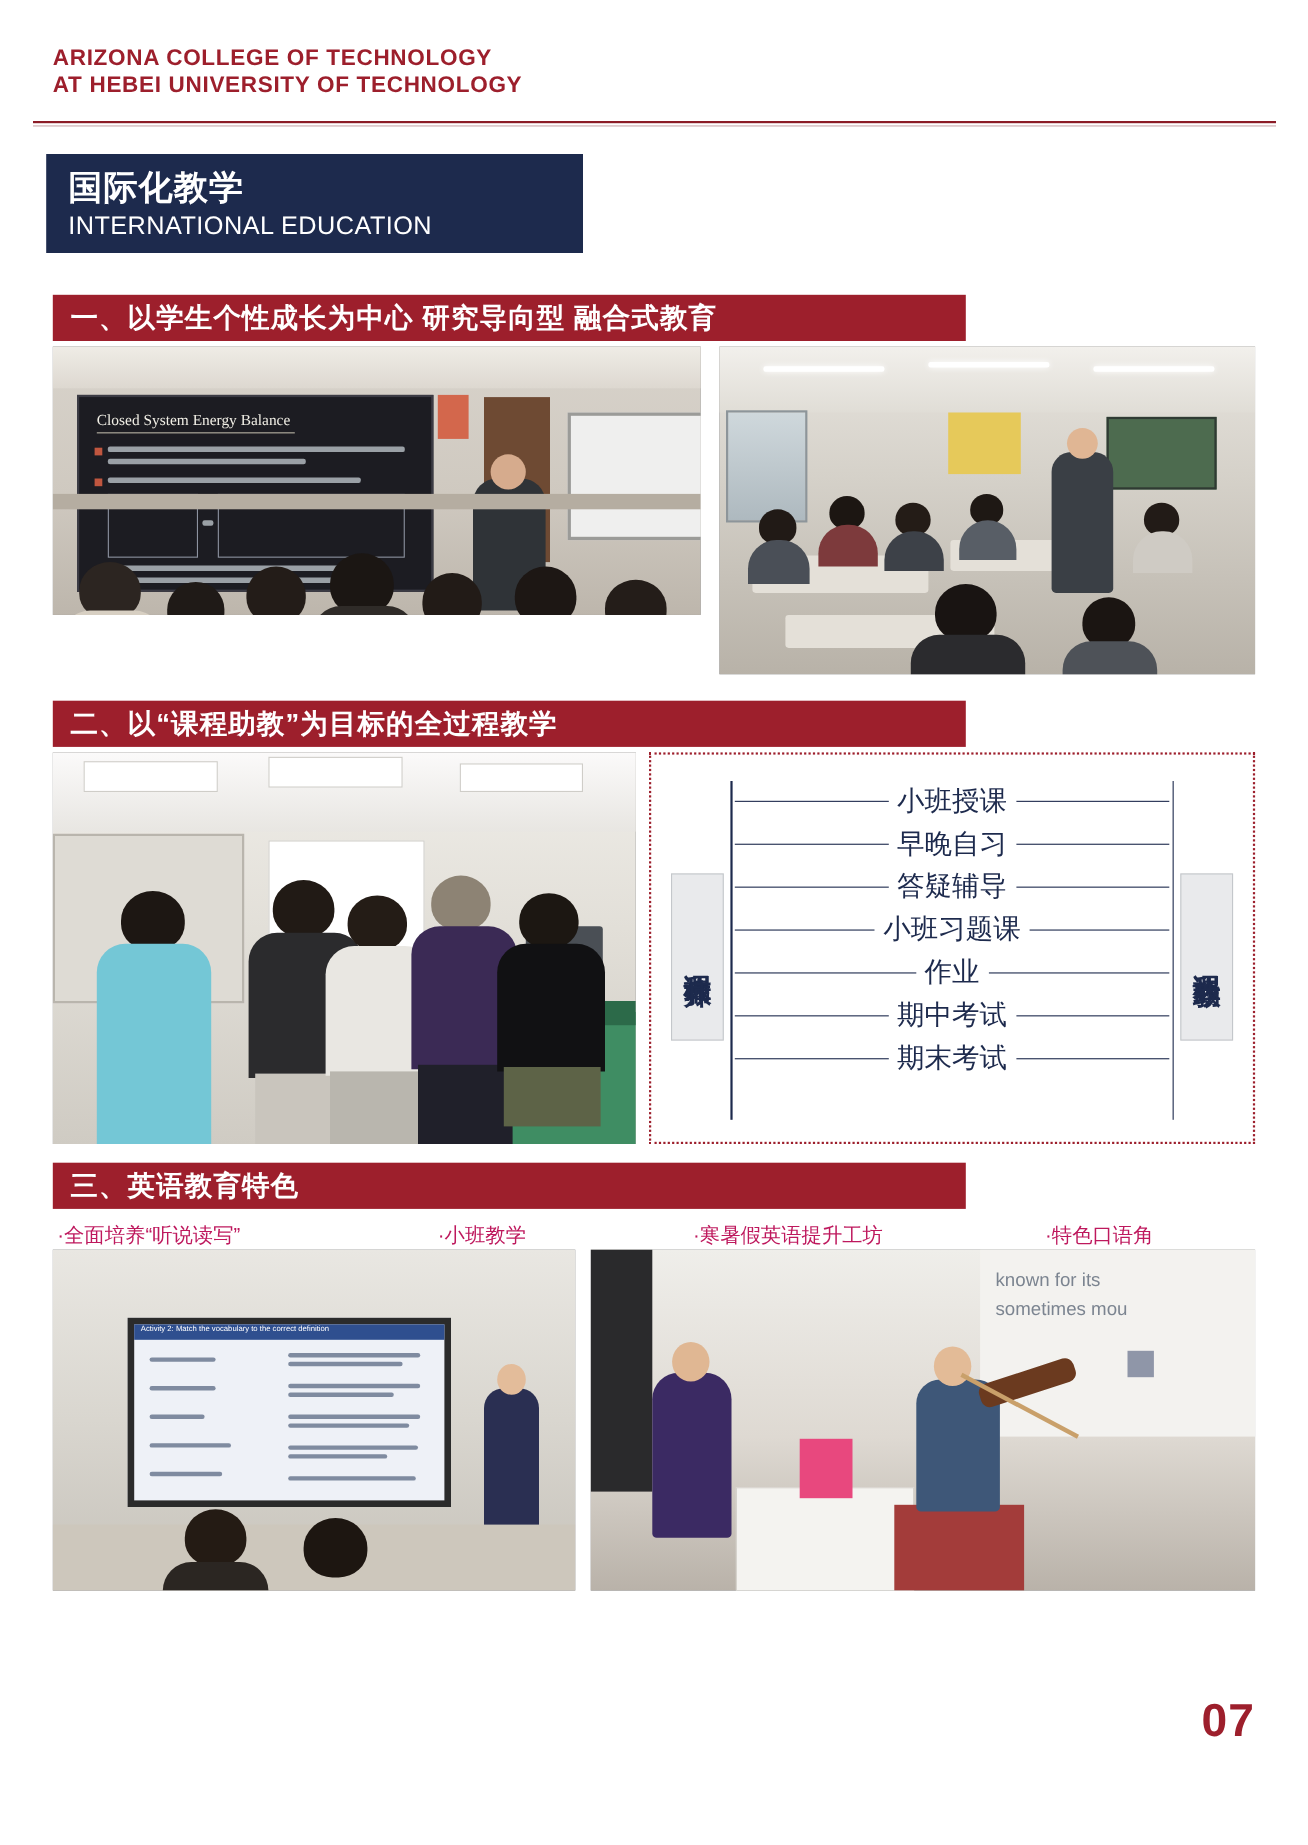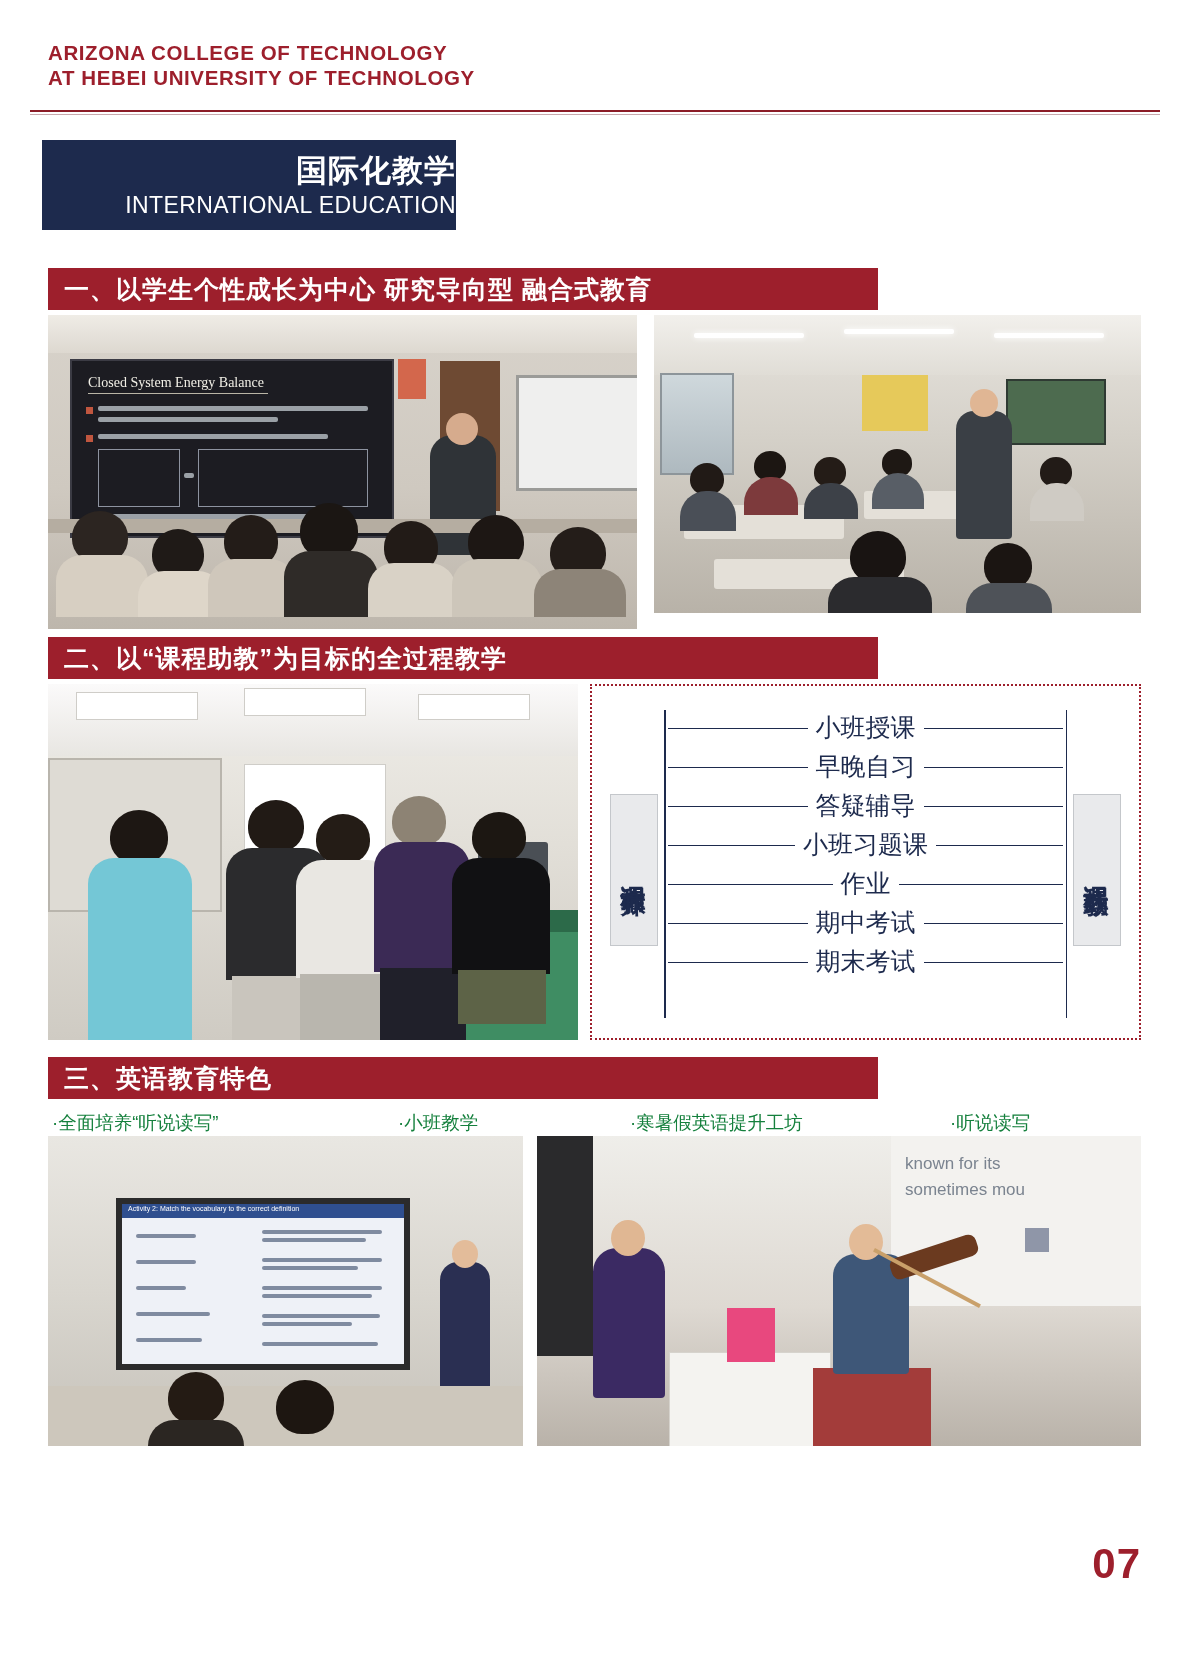--- a/index.html
+++ b/index.html
@@ -46,27 +46,26 @@
     width: 1130px;
     height: 1px;
     background: #c9a9ad;
   }
 
   
   .title-block {
     position: absolute;
     left: 42px;
     top: 140px;
-    width: 414px;
+    width: 488px;
     height: 90px;
     background: #1d2a4d;
     color: #ffffff;
     box-sizing: border-box;
     padding: 12px 0 0 20px;
-    text-align: right;
   }
   .title-cn {
     font-size: 31px;
     font-weight: bold;
     line-height: 38px;
     letter-spacing: 1px;
   }
   .title-en {
     font-size: 23px;
     line-height: 30px;
@@ -94,21 +93,21 @@
   #bar3 { top: 1057px; }
 
   
   .photo {
     position: absolute;
     overflow: hidden;
     background: #8a8a8a;
   }
 
   
-  #photo-lecture { left: 48px; top: 315px; width: 589px; height: 314px; }
+  #photo-lecture { left: 48px; top: 315px; width: 589px; height: 244px; }
   .p1-wall { position: absolute; inset: 0; background: linear-gradient(180deg,#d8d3cb 0%,#cfc9c0 55%,#bdb6ac 100%); }
   .p1-ceiling { position:absolute; left:0; top:0; width:100%; height:38px; background:linear-gradient(180deg,#efece6,#ddd8d0); }
   .p1-screen {
     position: absolute; left: 22px; top: 44px; width: 320px; height: 175px;
     background: #1c1c22; border: 2px solid #3b3b44;
   }
   .p1-screen-title { position:absolute; left:16px; top:14px; color:#f1efe6; font-size:14px; font-family:"Liberation Serif", serif; }
   .p1-screen-underline { position:absolute; left:16px; top:32px; width:180px; height:1px; background:#b9b5a6;}
   .p1-line { position:absolute; left:26px; height:5px; background:#9aa0a6; border-radius:2px;}
   .p1-bullet { position:absolute; left:14px; width:7px; height:7px; background:#c0563f; }
@@ -170,21 +169,21 @@
     font-size: 25px; font-weight: normal; color:#1d2a4d; white-space:nowrap;
   }
   .flow-spine { position:absolute; width:1.5px; background:#1d2a4d; top:24px; bottom:20px; }
   #spine-l { left: 72px; }
   #spine-r { right: 72px; }
 
   
   .cap {
     position: absolute;
     font-size: 18.5px;
-    color: #15803d;
+    color: #be185d;
     white-space: nowrap;
   }
   #cap1 { left: 52px; top: 1110px; }
   #cap2 { left: 398px; top: 1110px; }
   #cap3 { left: 630px; top: 1110px; }
   #cap4 { left: 950px; top: 1110px; }
 
   
   #photo-english { left: 48px; top: 1136px; width: 475px; height: 310px; }
   .p4-bg { position:absolute; inset:0; background:linear-gradient(180deg,#e9e7e2 0%,#d9d6cf 50%,#c6c2ba 100%); }
@@ -381,21 +380,21 @@
       <div class="label">期末考试</div>
     </div>
   </div>
 </div>
 
 <div class="section-bar" id="bar3">三、英语教育特色</div>
 
 <div class="cap" id="cap1">·全面培养“听说读写”</div>
 <div class="cap" id="cap2">·小班教学</div>
 <div class="cap" id="cap3">·寒暑假英语提升工坊</div>
-<div class="cap" id="cap4">·听说读写</div>
+<div class="cap" id="cap4">·特色口语角</div>
 
 <div class="photo" id="photo-english">
   <div class="p4-bg"></div>
   <div class="p4-screen">
     <div class="p4-screen-head"></div>
     <div style="position:absolute; left:6px; top:1px; font-size:7px; color:#fff;">Activity 2: Match the vocabulary to the correct definition</div>
     <div class="p4-txt" style="left:14px; top:30px; width:60px;"></div>
     <div class="p4-txt" style="left:14px; top:56px; width:60px;"></div>
     <div class="p4-txt" style="left:14px; top:82px; width:50px;"></div>
     <div class="p4-txt" style="left:14px; top:108px; width:74px;"></div>

